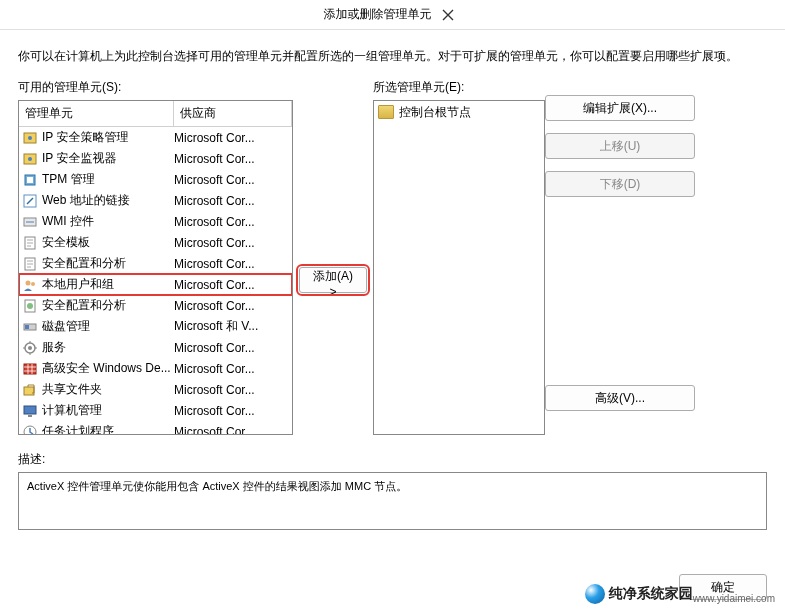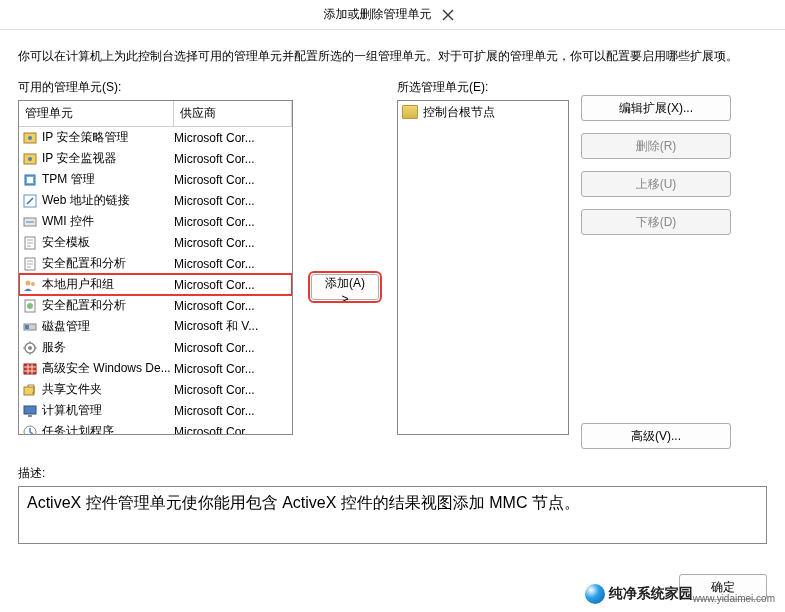--- a/index.html
+++ b/index.html
@@ -27,21 +27,20 @@
       cursor: pointer; font-size: 14px;
     }
     .desc-top {
       padding: 18px 18px 10px 18px;
       font-size: 12px;
       color: #000;
     }
     .content {
       display: flex;
       padding: 0 18px;
-      gap: 12px;
     }
     .left-col { width: 275px; }
     .mid-col { width: 80px; display: flex; flex-direction: column; justify-content: center; align-items: center; }
     .right-col { width: 172px; }
     .btn-col { width: 150px; display: flex; flex-direction: column; gap: 12px; padding-top: 20px; }
 
     .section-label {
       font-size: 12px;
       margin-bottom: 4px;
       margin-top: 4px;
@@ -131,21 +130,21 @@
     .descbox-label {
       padding: 0 18px;
       margin-top: 16px;
       font-size: 12px;
     }
     .descbox {
       margin: 4px 18px 0 18px;
       border: 1px solid #888;
       height: 58px;
       padding: 6px 8px;
-      font-size: 16px;
+      font-size: 11px;
       color: #000;
     }
 
     .bottom-bar {
       position: absolute;
       bottom: 12px;
       right: 18px;
       display: flex;
       gap: 10px;
       align-items: center;
@@ -364,21 +363,20 @@
     <div class="listbox right">
       <div class="selected-row">
         <span class="folder-icon"></span>
         <span>控制台根节点</span>
       </div>
     </div>
   </div>
 
   <div class="btn-col">
     <button class="btn">编辑扩展(X)...</button>
-    <button class="btn" disabled="">删除(R)</button>
     <button class="btn" disabled="">上移(U)</button>
     <button class="btn" disabled="">下移(D)</button>
     <div class="spacer-btns"></div>
     <button class="btn">高级(V)...</button>
   </div>
 
 </div>
 
 <div class="descbox-label">描述:</div>
 <div class="descbox">ActiveX 控件管理单元使你能用包含 ActiveX 控件的结果视图添加 MMC 节点。</div>

